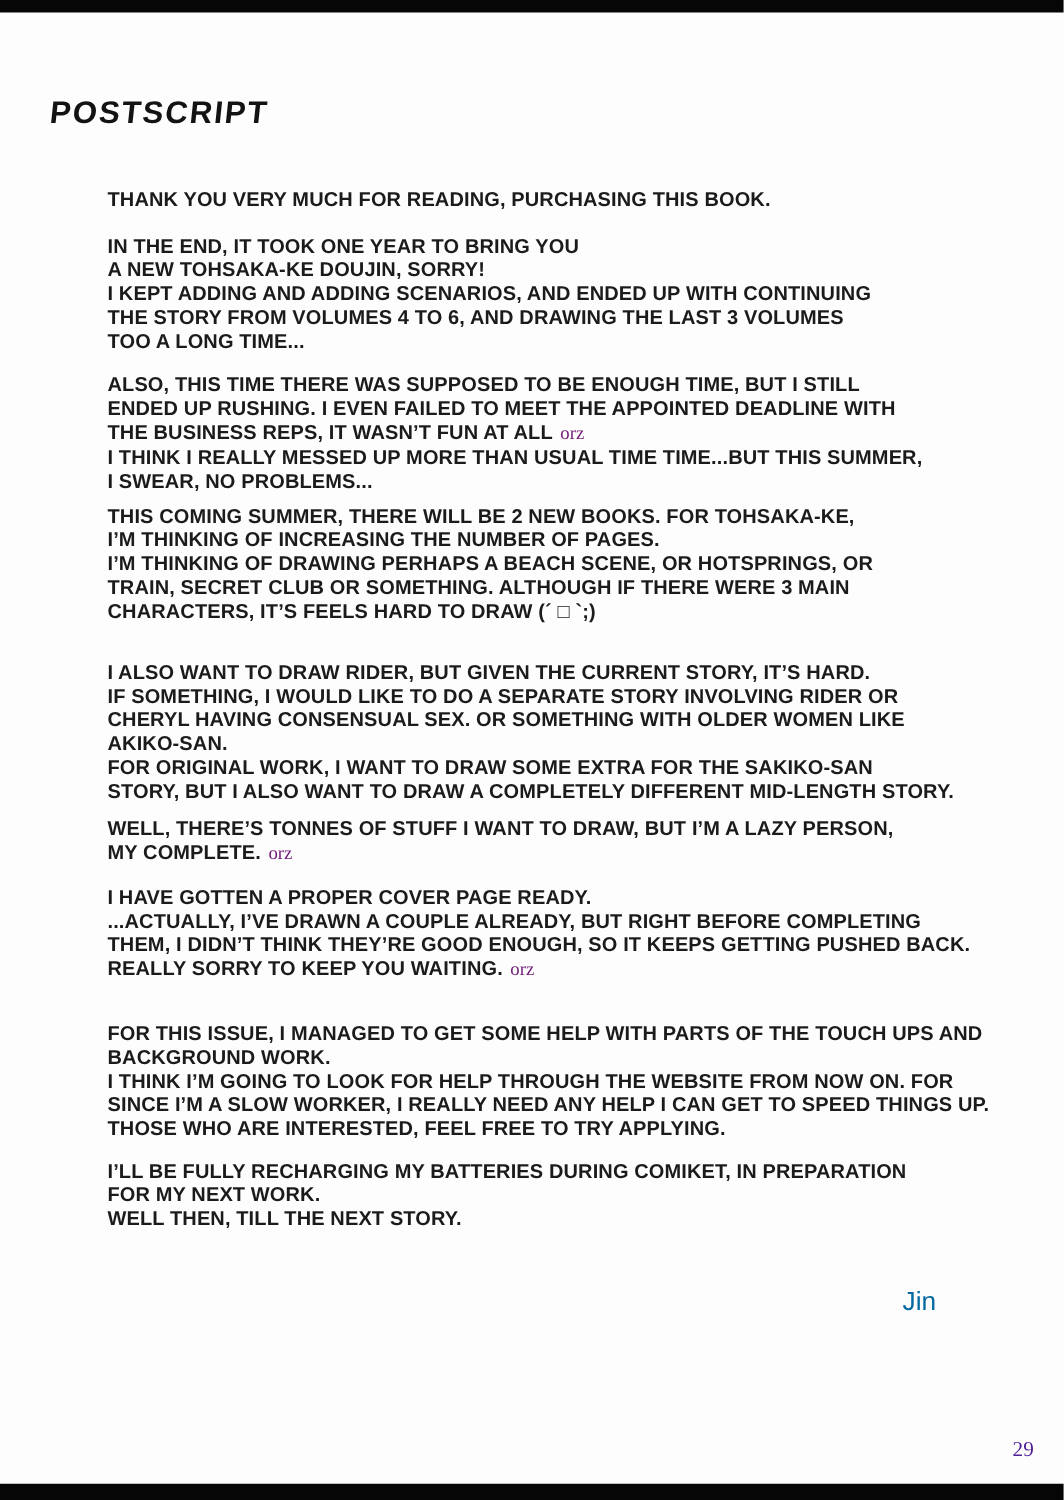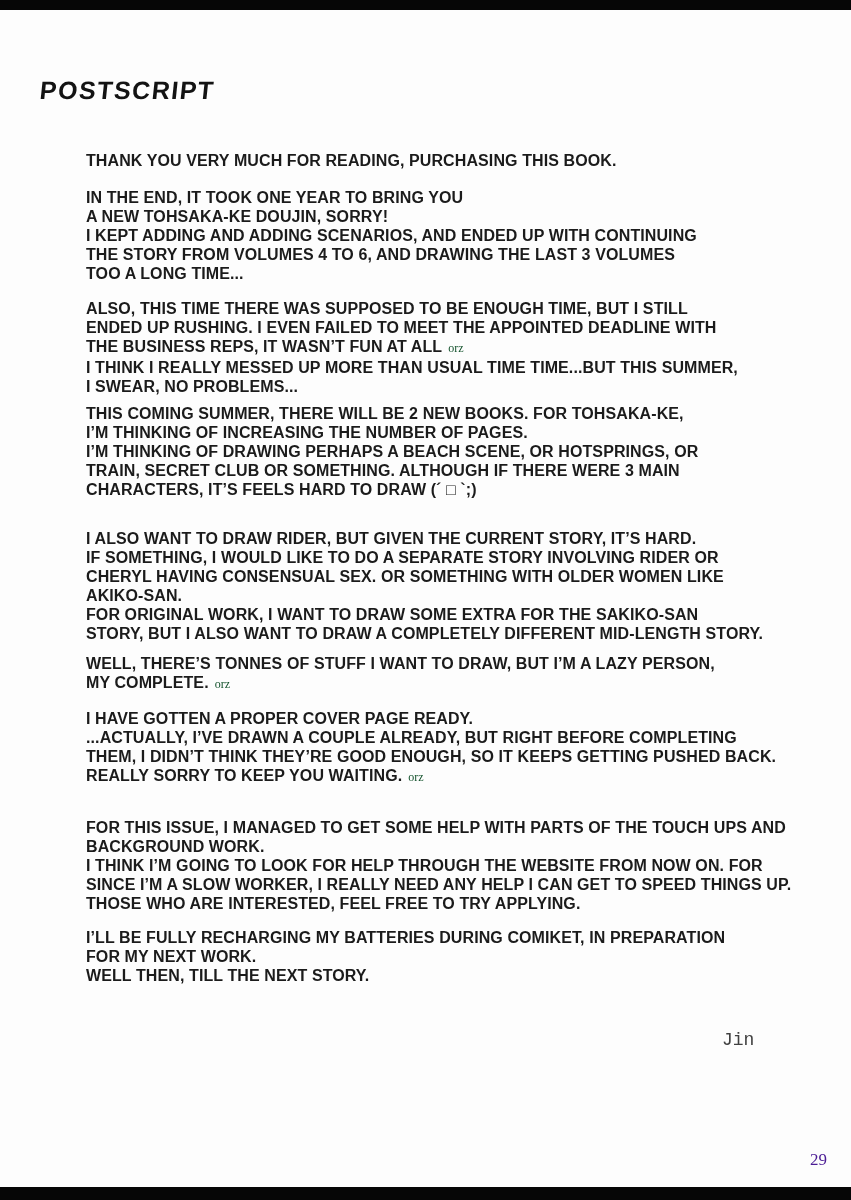--- a/index.html
+++ b/index.html
@@ -42,32 +42,32 @@
     font-size: 16px;
     font-weight: 700;
     line-height: 19px;
     letter-spacing: 0.1px;
     white-space: nowrap;
     color: #1b1b1b;
   }
   .orz {
     font-family: "Liberation Serif", serif;
     font-weight: 400;
-    font-size: 12px;
+    font-size: 15px;
     letter-spacing: 0;
     margin-left: 6px;
-    color: #14532d;
+    color: #701a75;
   }
   .signature {
     position: absolute;
     left: 722px;
     top: 1030px;
-    font-family: Liberation Mono, monospace;
-    font-size: 18px;
-    color: #404040;
+    font-family: Liberation Sans, sans-serif;
+    font-size: 21px;
+    color: #0369a1;
   }
   .page-number {
     position: absolute;
     right: 24px;
     top: 1150px;
     font-family: "Liberation Serif", serif;
     font-size: 17px;
     color: #4c1d95;
     text-align: center;
   }

